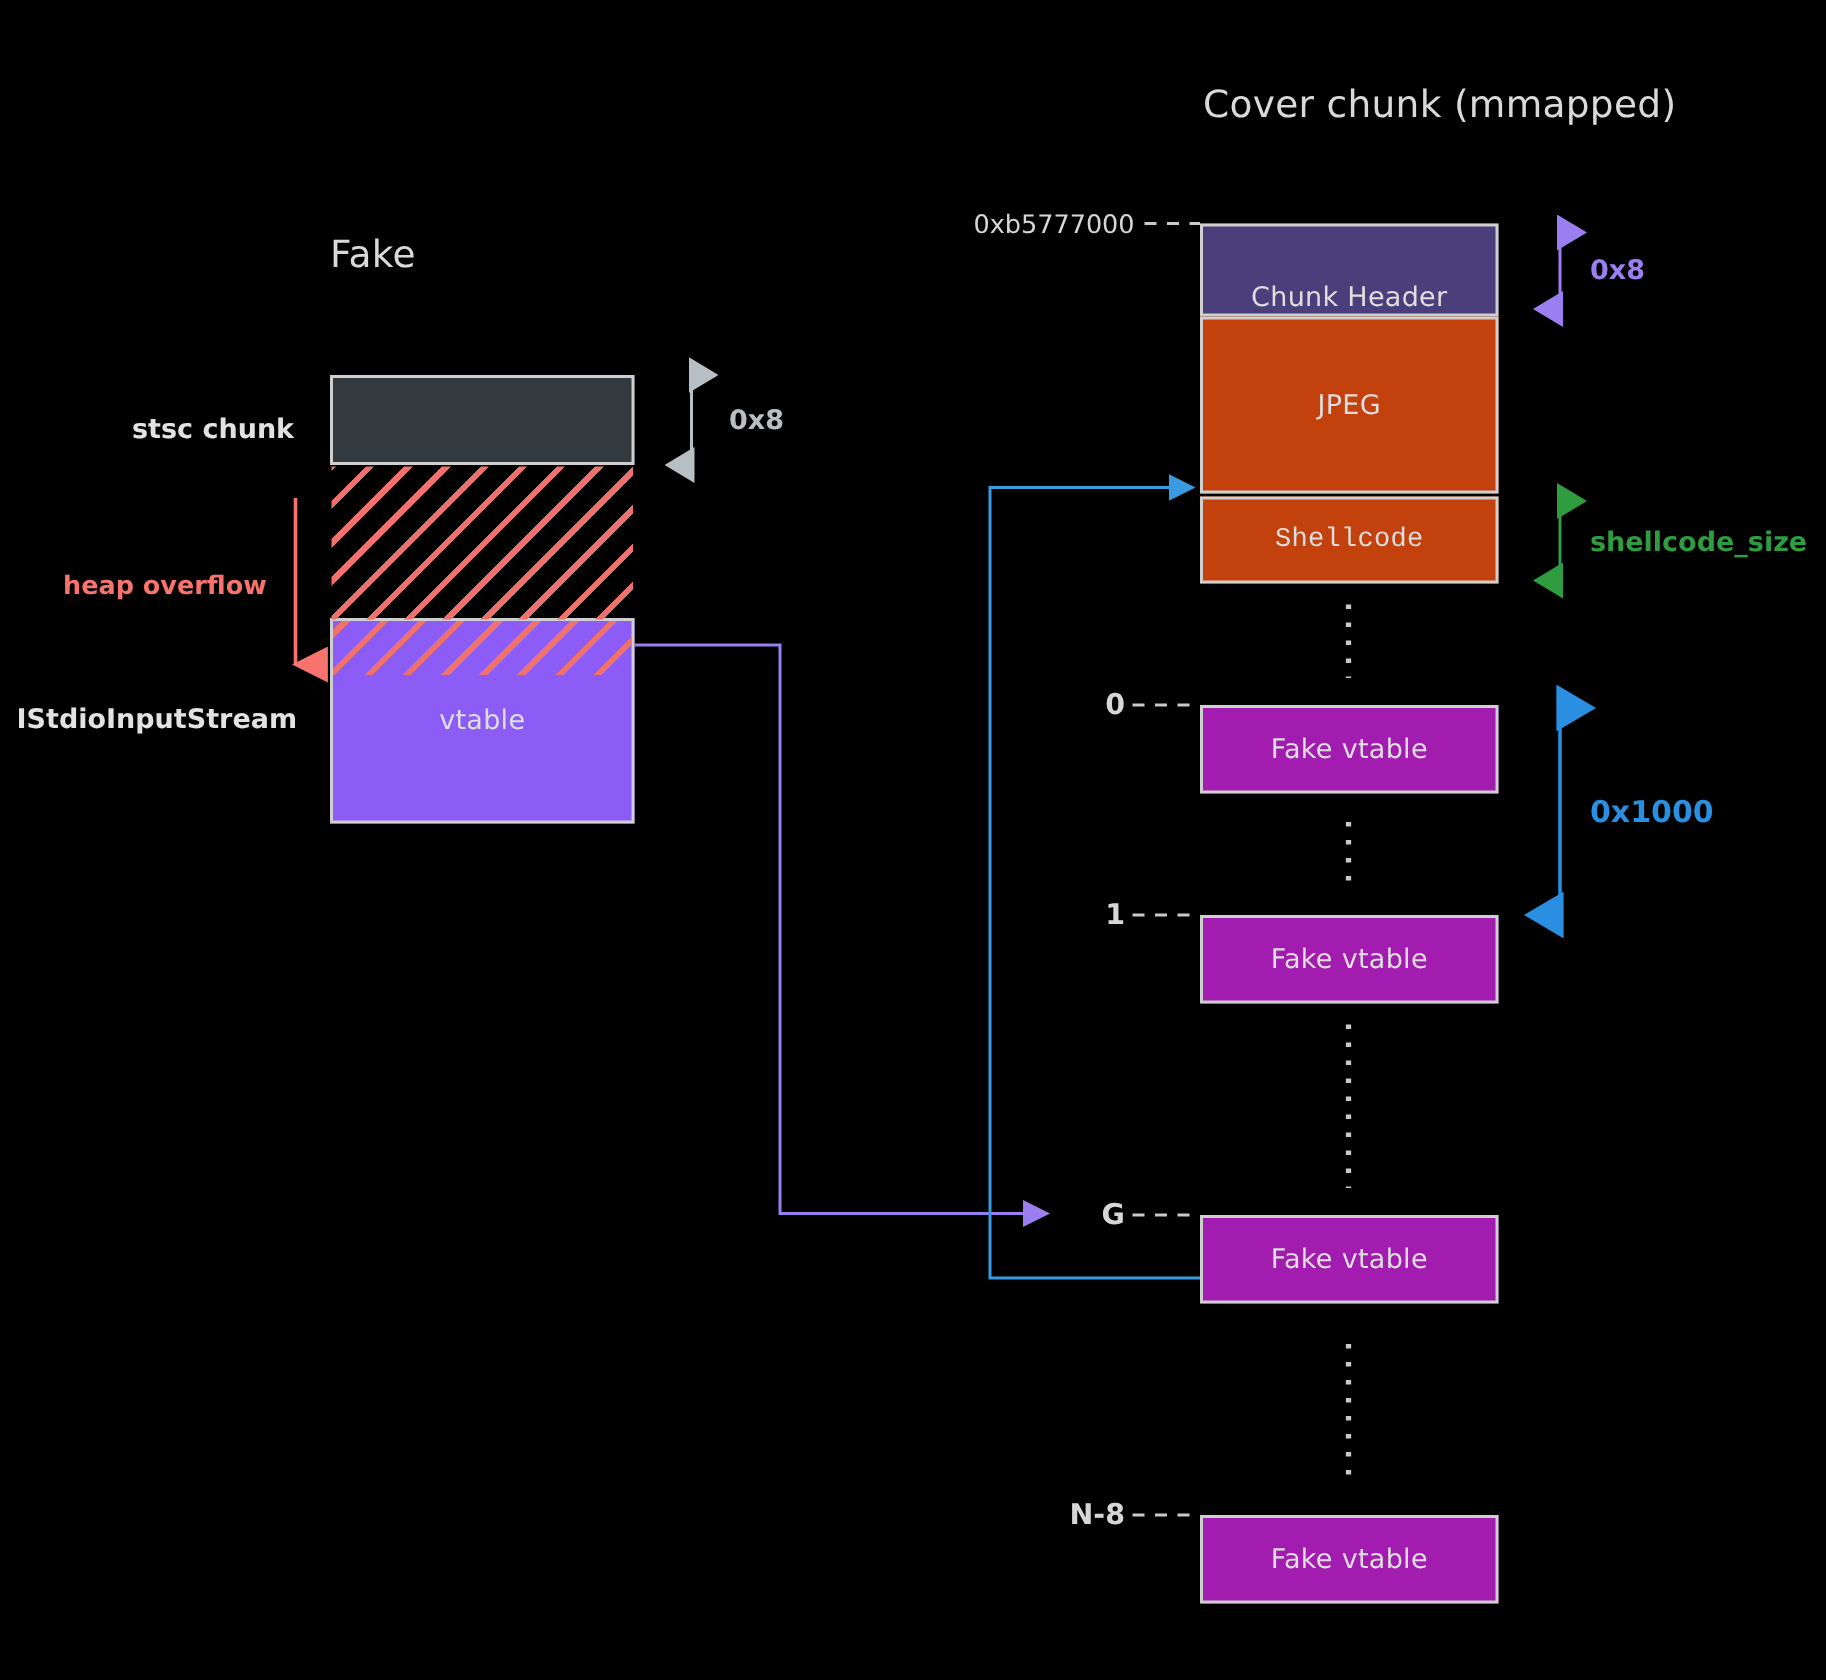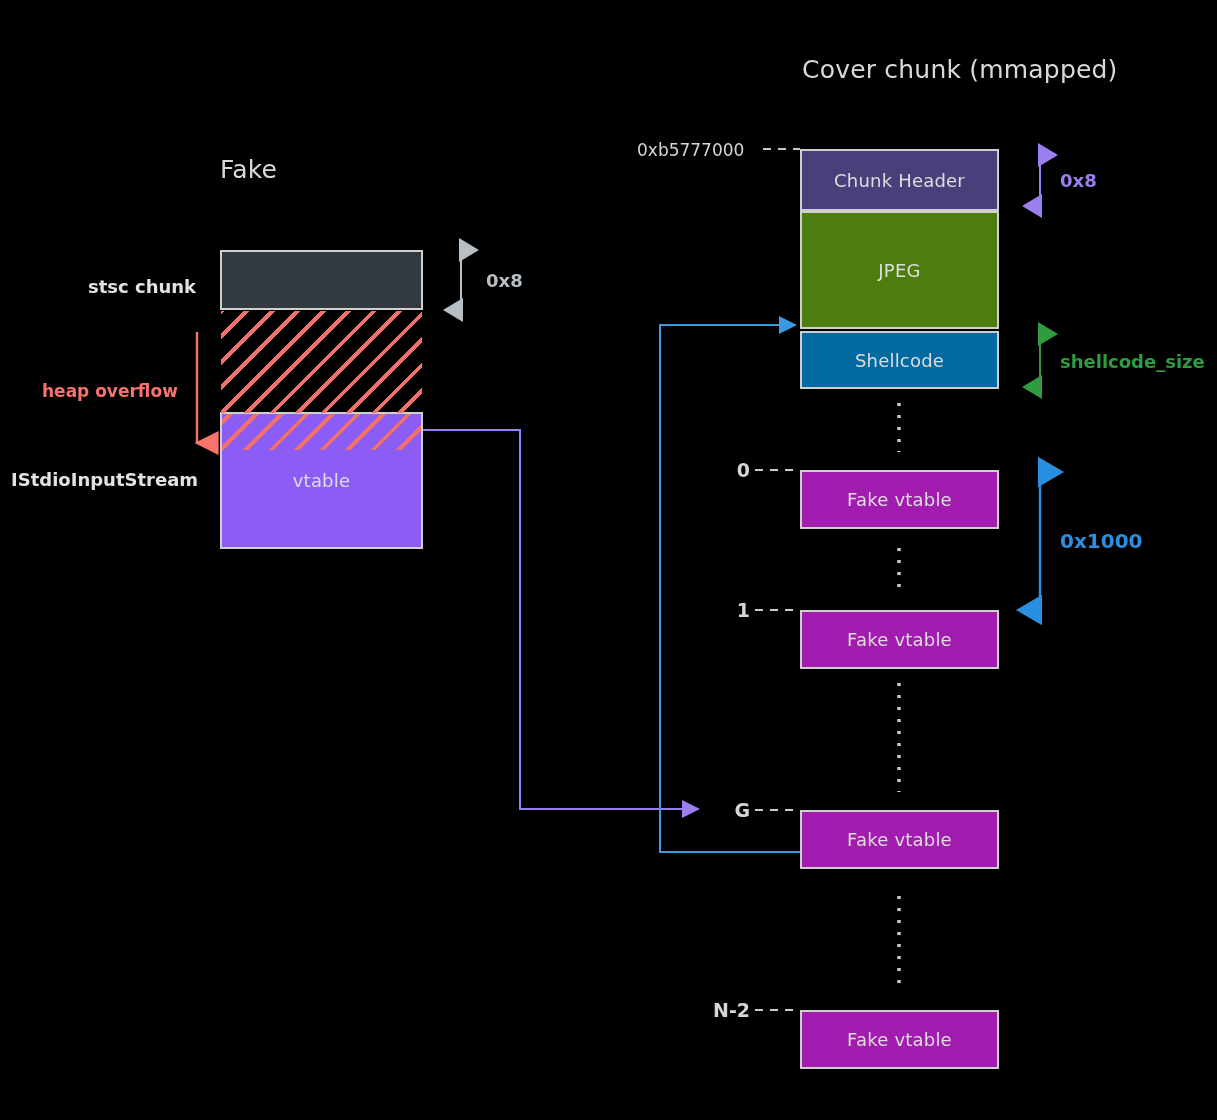--- a/index.html
+++ b/index.html
@@ -44,20 +44,21 @@
     font-weight: 700;
     color: #e2e2e2;
     white-space: nowrap;
   }
   .addr-label {
     position: absolute;
     font-size: 17px;
     color: #d6d6d6;
     white-space: nowrap;
     font-weight: 400;
+    margin-left: 12px;
   }
   .idx-label {
     position: absolute;
     font-size: 19px;
     font-weight: 700;
     color: #d6d6d6;
     white-space: nowrap;
     text-align: right;
   }
   .dim-label {
@@ -83,22 +84,22 @@
     display: flex;
     align-items: center;
     justify-content: center;
     font-size: 18px;
     color: #dedede;
     letter-spacing: 0.2px;
   }
   .box-stsc     { background: #323a3f; }
   .box-vtable   { background: #8b5cf6; }
   .box-header   { background: #4a3f7a; }
-  .box-jpeg     { background: #4d7c0f; justify-content: center; }
-  .box-shell    { background: #0369a1; }
+  .box-jpeg     { background: #c2410c; justify-content: center; }
+  .box-shell    { background: #c2410c; font-family: Liberation Mono, monospace; }
   .box-fake     { background: #a21caf; }
 
   .box-label {
     position: relative;
     z-index: 3;
   }
 
   
   .hatch {
     position: absolute;
@@ -199,21 +200,21 @@
   <div class="box box-vtable" style="left:220px; top:412px; width:203px; height:137px;">
     <span class="box-label">vtable</span>
   </div>
 
   <div class="hatch" style="left:222px; top:414px; width:199px; height:36px;"></div>
 
   <div class="title" style="left:802px; top:55px;">Cover chunk (mmapped)</div>
 
   <div class="addr-label" style="left:637px; top:140px;">0xb5777000</div>
 
-  <div class="box box-header" style="left:800px; top:149px; width:199px; height:62px;">
+  <div class="box box-header" style="left:800px; top:149px; width:199px; height:62px;align-items:flex-end;">
     <span class="box-label">Chunk Header</span>
   </div>
 
   <div class="box box-jpeg" style="left:800px; top:211px; width:199px; height:118px;">
     <span class="box-label">JPEG</span>
   </div>
 
   <div class="box box-shell" style="left:800px; top:331px; width:199px; height:58px;">
     <span class="box-label">Shellcode</span>
   </div>
@@ -232,18 +233,18 @@
   <div class="idx-label" style="left:700px; top:599px; width:50px;">1</div>
   <div class="box box-fake" style="left:800px; top:610px; width:199px; height:59px;">
     <span class="box-label">Fake vtable</span>
   </div>
 
   <div class="idx-label" style="left:700px; top:799px; width:50px;">G</div>
   <div class="box box-fake" style="left:800px; top:810px; width:199px; height:59px;">
     <span class="box-label">Fake vtable</span>
   </div>
 
-  <div class="idx-label" style="left:688px; top:999px; width:62px;">N-2</div>
+  <div class="idx-label" style="left:688px; top:999px; width:62px;">N-8</div>
   <div class="box box-fake" style="left:800px; top:1010px; width:199px; height:59px;">
     <span class="box-label">Fake vtable</span>
   </div>
 
 </div>
 
 </body></html>

